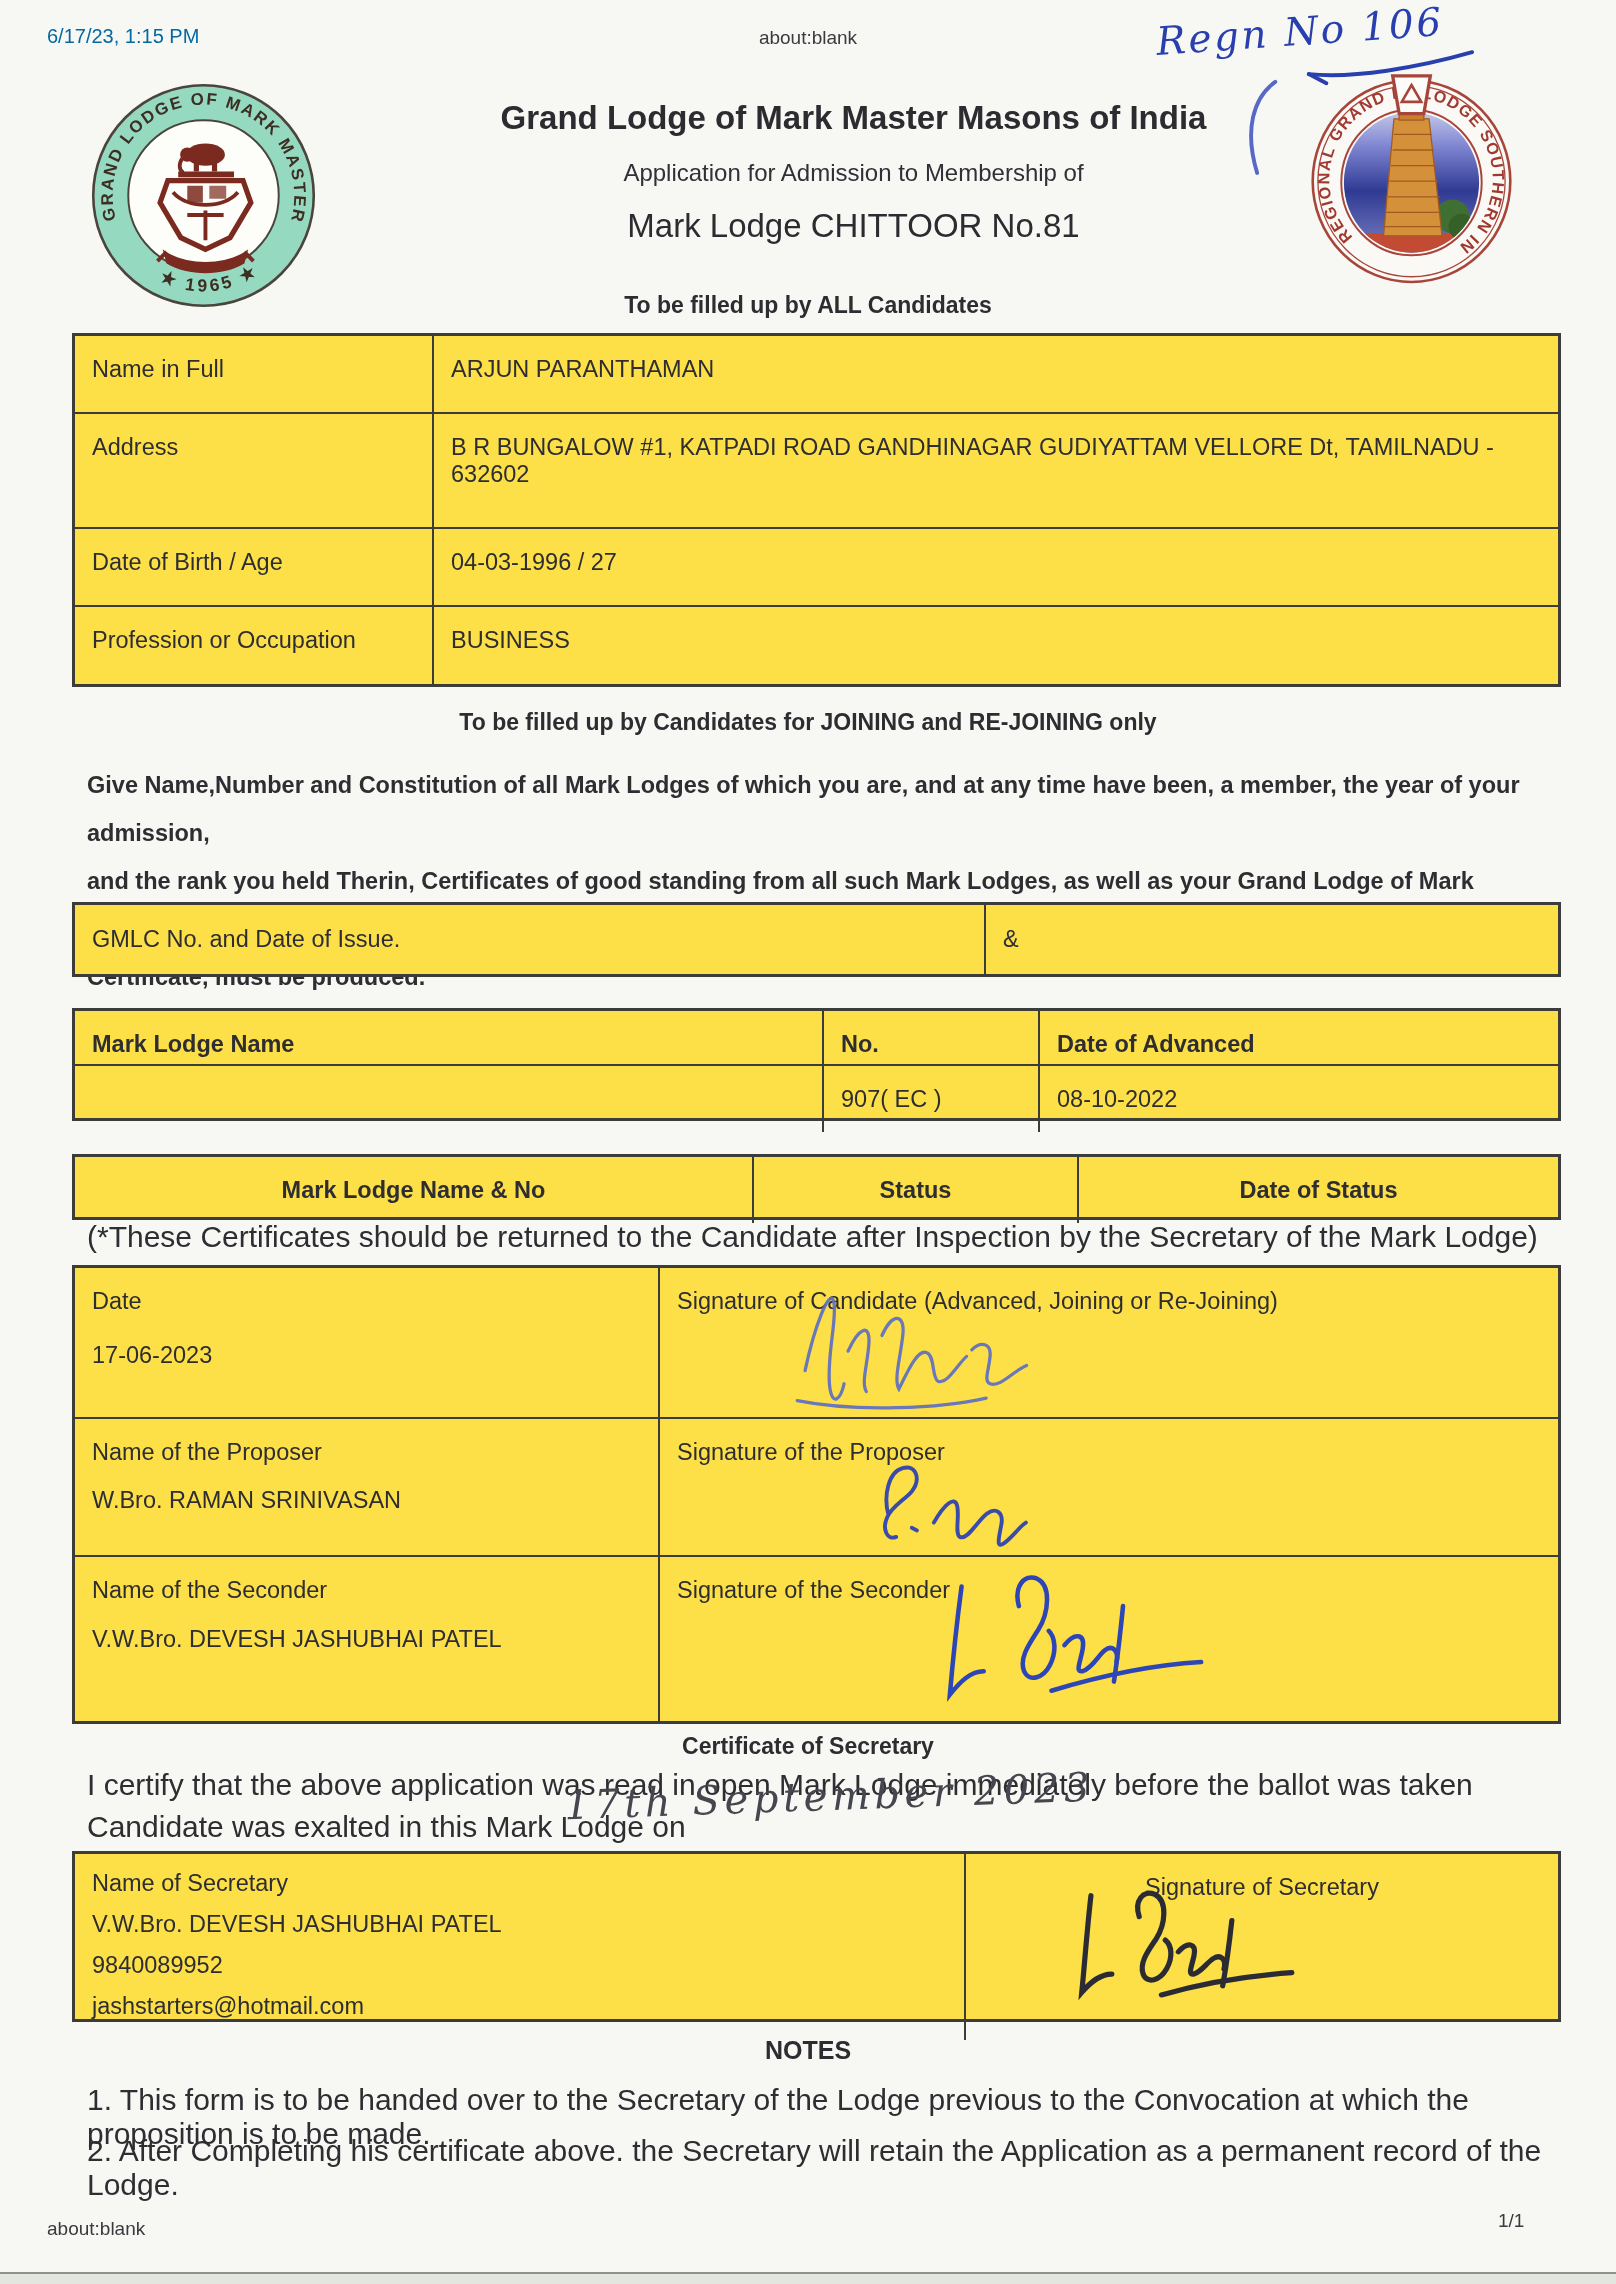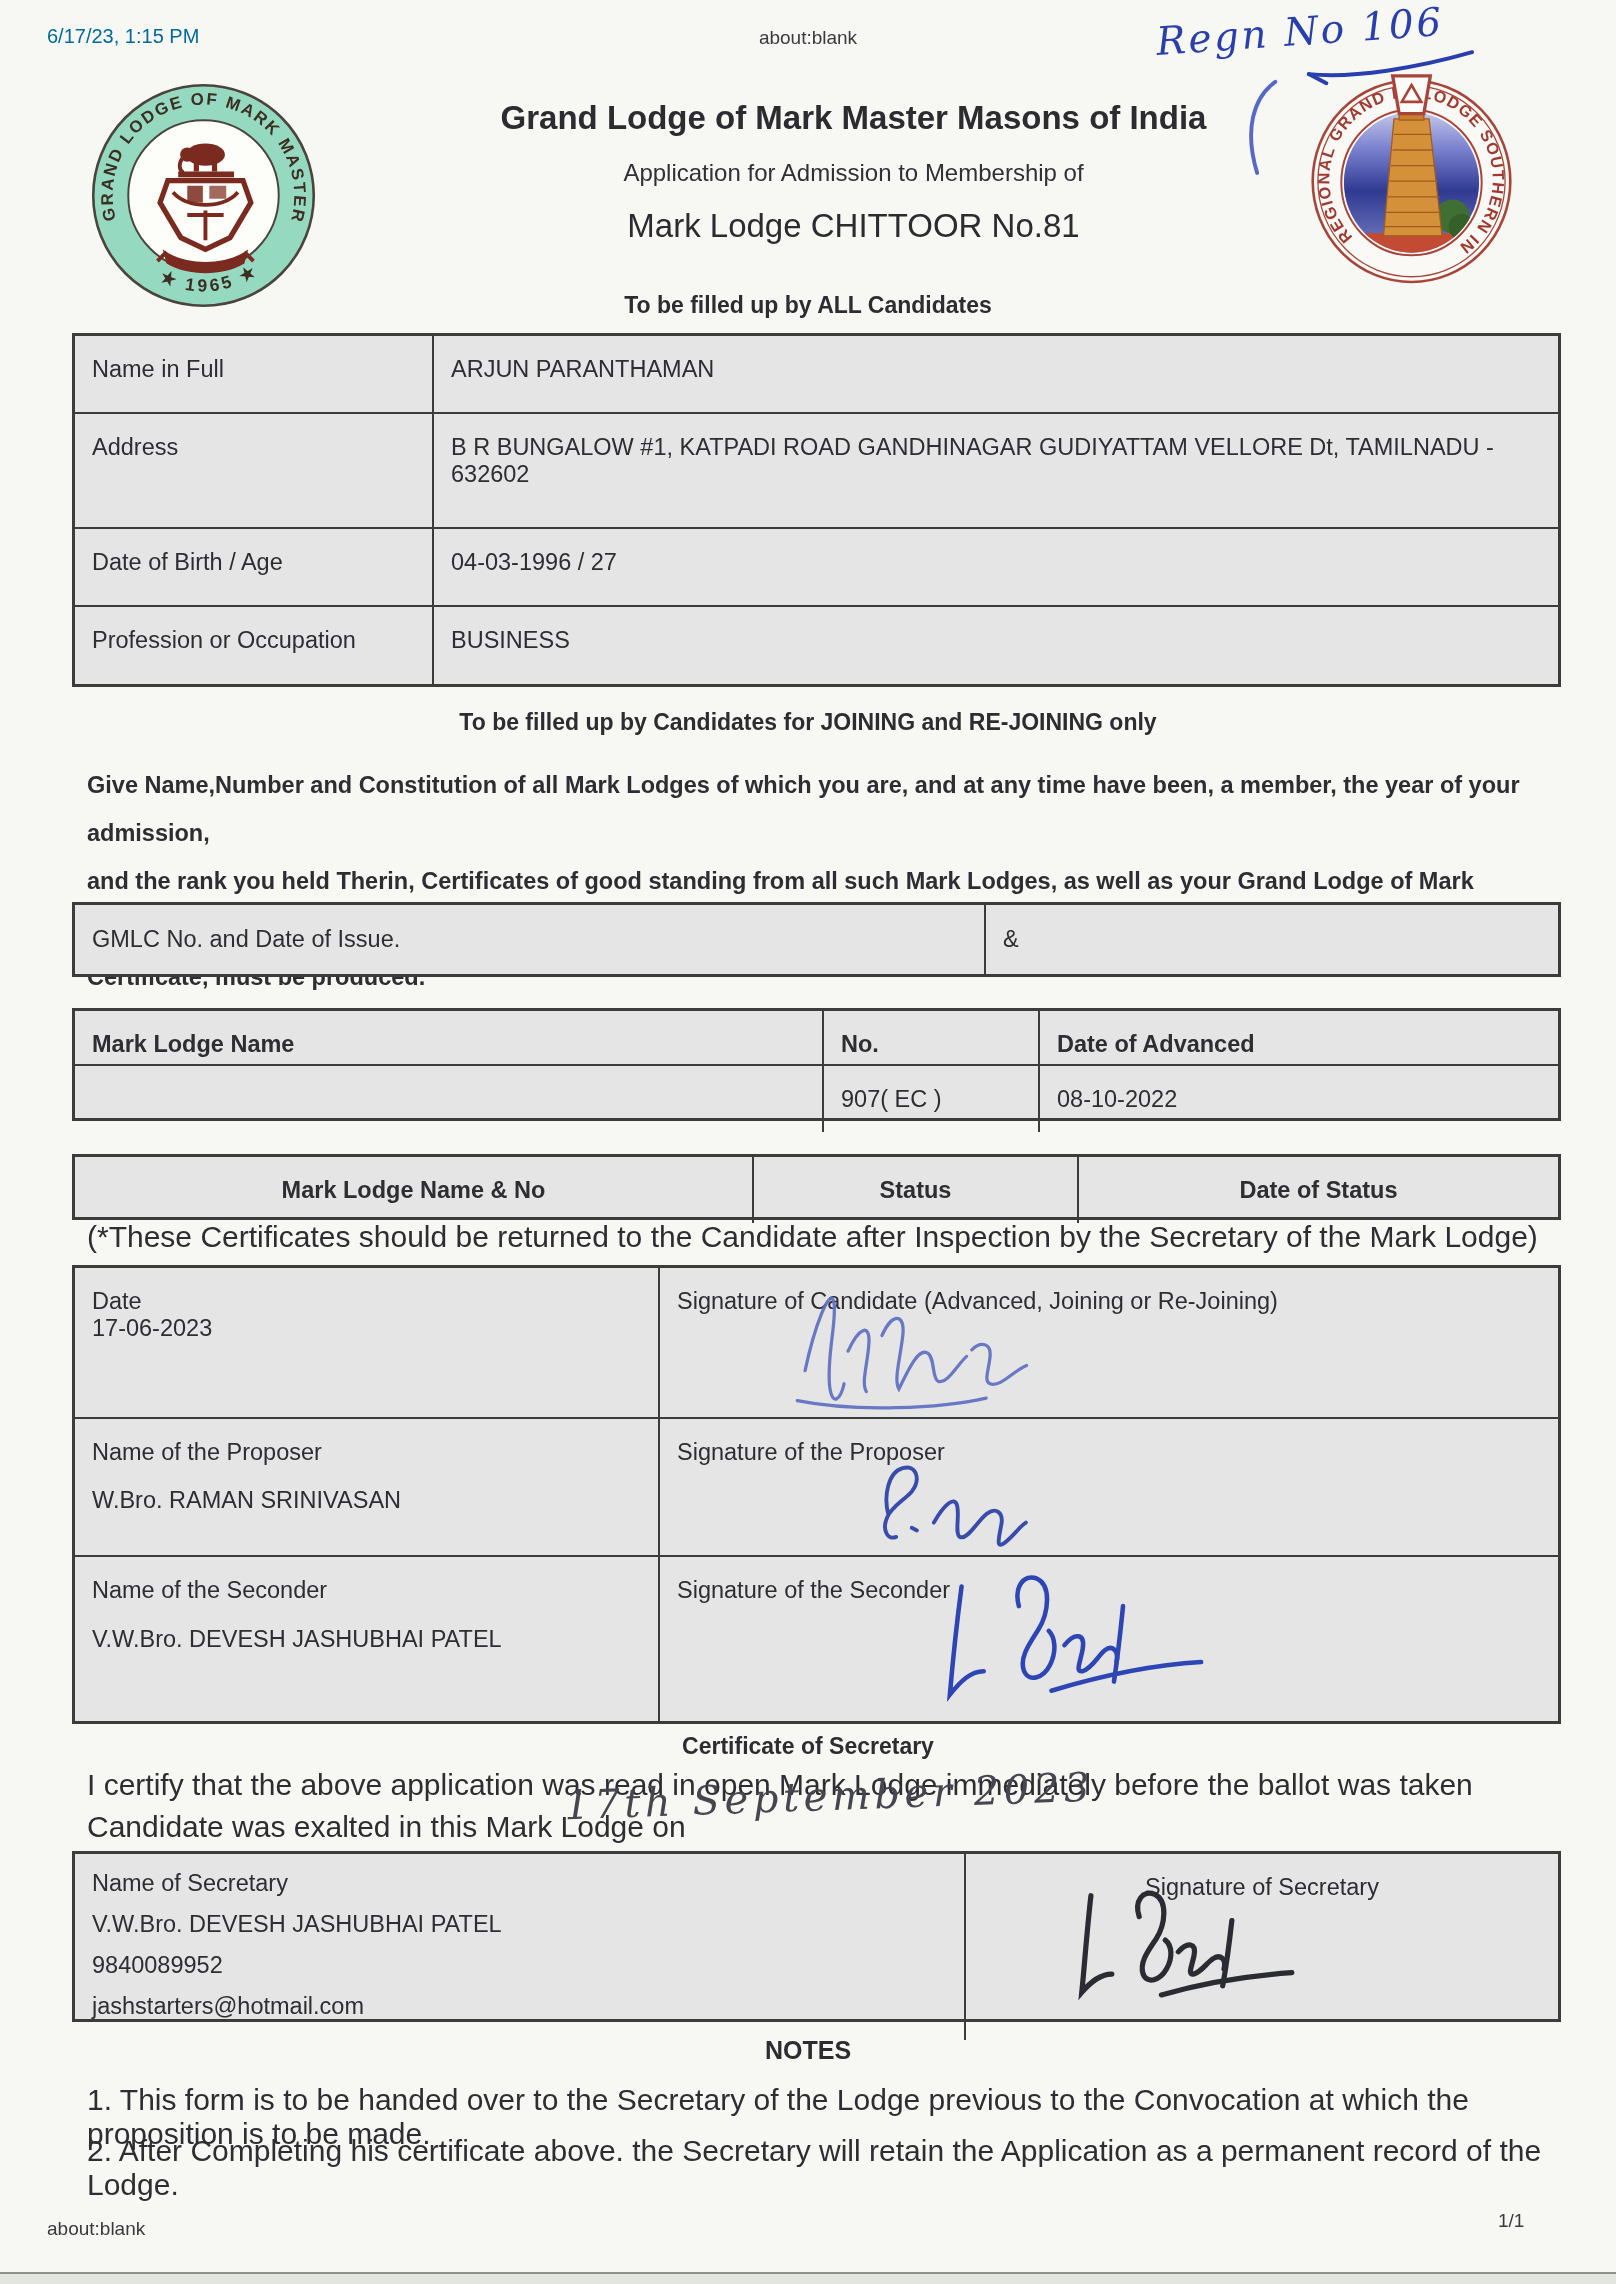--- a/index.html
+++ b/index.html
@@ -14,21 +14,21 @@
   
   .print-meta{font-size:20px; color:#0369a1;}
   .print-url{font-size:19px; color:#3a3a3f;}
   
   .title-block{left:365px; top:99px; width:977px; text-align:center;}
   .main-title{font-size:33px; font-weight:bold; color:#2b2b30; margin:0;}
   .sub-title{font-size:24px; margin:22px 0 0 0; color:#303036;}
   .lodge-title{font-size:33px; font-weight:normal; margin:19.5px 0 0 0; color:#2b2b30;}
   .section-heading{font-size:23px; font-weight:bold; width:100%; color:#2c2c31;}
   
-  .stable{border:3.3px solid #3c3c3a; background:#e5e5e5; box-sizing:border-box;}
+  .stable{border:3.3px solid #3c3c3a; background:#fde047; box-sizing:border-box;}
   .cell{box-sizing:border-box; font-size:23.5px; padding:19.5px 17px; position:relative;}
   .cell.vcenter{display:flex; align-items:center;}
   .bl{border-left:2px solid #3c3c3a;}
   .bt{border-top:2.6px solid #3c3c3a;}
   .row{display:grid;}
   .cell-title{font-size:23.5px;}
   .cell-value{font-size:23.5px;}
   .para{font-size:23.5px; line-height:48px; color:#2d2d32;}
   .note-line{font-size:30px; color:#2d2d32;}
   
@@ -195,21 +195,21 @@
     <div class="cell vcenter bl bold" style="justify-content:center;">Date of Status</div>
   </div>
 
   <div class="abs note-line" style="left:87px; top:1220px;">(*These Certificates should be returned to the Candidate after Inspection by the Secretary of the Mark Lodge)</div>
 
   <div class="abs stable" style="left:72px; top:1265px; width:1489px;">
 
     <div class="row" style="grid-template-columns:583px 1fr; height:149px;">
       <div class="cell">
         <div class="cell-title">Date</div>
-        <div class="cell-value" style="">17-06-2023</div>
+        <div class="cell-value" style="margin-top:27px;">17-06-2023</div>
       </div>
       <div class="cell bl">
         <div class="cell-title">Signature of Candidate (Advanced, Joining or Re-Joining)</div>
         <svg class="sig-svg" style="left:111px; top:5.2px;" width="287" height="142" viewBox="0 0 440 218">
           <g stroke="#5e6fc2" stroke-width="5" fill="none" stroke-linecap="round" opacity="0.92">
             <path d="M52,150 C66,84 90,20 96,44 C102,70 84,130 90,176 C94,204 106,196 112,170"></path>
             <path d="M118,120 C134,84 152,76 150,108 C148,140 138,168 146,182"></path>
             <path d="M170,96 C186,60 206,62 202,96 C198,132 188,164 196,178 C210,150 224,118 238,122 C252,126 246,160 256,166 C270,172 286,140 300,128"></path>
             <path d="M308,118 C322,104 338,108 336,128 C334,150 326,166 336,170 C352,176 372,150 392,142"></path>
             <path d="M40,196 C130,214 260,208 330,192"></path>

